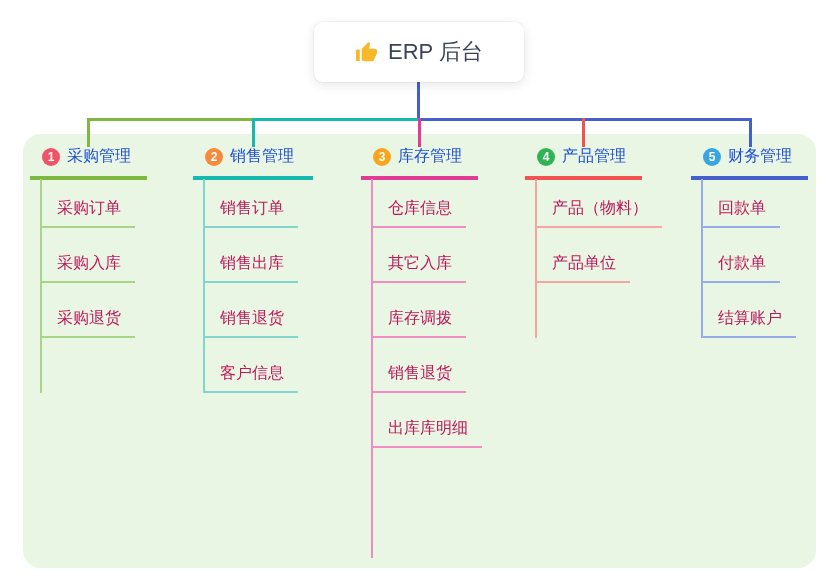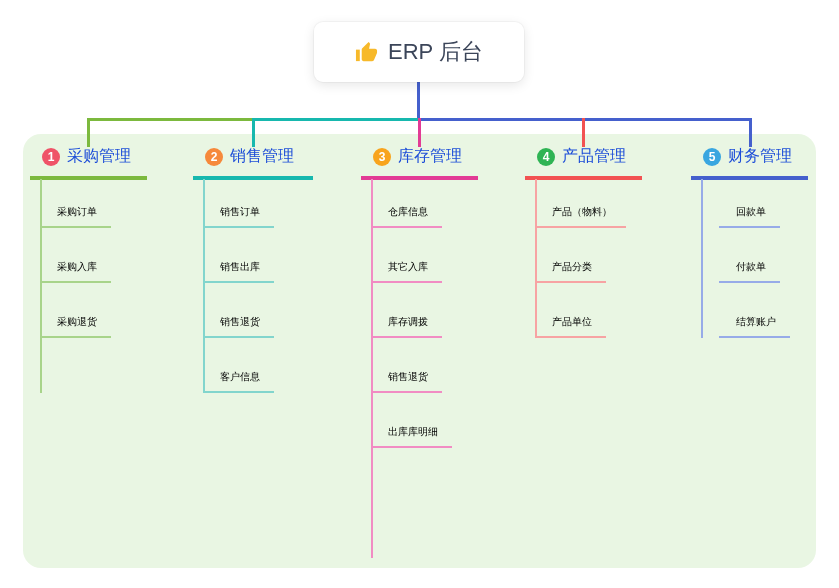--- a/index.html
+++ b/index.html
@@ -31,21 +31,21 @@
     width:18px; height:18px; border-radius:50%;
     color:#ffffff; font-size:12px; font-weight:bold;
     display:flex; align-items:center; justify-content:center;
     flex:0 0 18px;
   }
   .branch-title { font-size:16px; color:#1d4ed8; white-space:nowrap; }
   .branch-children { position:absolute; z-index:3; }
   .child-spine { position:absolute; left:0; width:2px; background:var(--cl); }
   .child-row { height:55px; display:flex; align-items:flex-end; }
   .child-label {
-    font-size:10px; color:#000000; white-space:nowrap;
+    font-size:16px; color:#be185d; white-space:nowrap;
     padding:0 14px 7px 17px;
     border-bottom:2px solid var(--cl);
   }
 </style>
 </head>
 <body>
 
 <div class="stage">
   <div class="panel" id="panel" style="background: rgb(233, 246, 227);"></div>
 
@@ -131,31 +131,28 @@
       <div class="branch-head" style="left: 525px; width: 117px; --c: #f25252;">
         <span class="badge" style="background: rgb(47, 180, 84);">4</span>
         <span class="branch-title">产品管理</span>
       </div>
       <div class="branch-children" style="left: 535px; top: 173px; --cl: #f7a3a3;">
         <div class="child-spine" style="top: 6px; height: 159px;"></div>
         <div class="child-row">
           <div class="child-label">产品（物料）</div>
         </div>
         <div class="child-row">
-          <div class="child-label">产品分类</div>
-        </div>
-        <div class="child-row">
           <div class="child-label">产品单位</div>
         </div>
       </div>
       <div class="branch-head" style="left: 691px; width: 117px; --c: #4560cd;">
         <span class="badge" style="background: rgb(57, 166, 224);">5</span>
         <span class="branch-title">财务管理</span>
       </div>
-      <div class="branch-children" style="left: 701px; top: 173px; padding-left: 18px; --cl: #97abe8;">
+      <div class="branch-children" style="left: 701px; top: 173px; --cl: #97abe8;">
         <div class="child-spine" style="top: 6px; height: 159px;"></div>
         <div class="child-row">
           <div class="child-label">回款单</div>
         </div>
         <div class="child-row">
           <div class="child-label">付款单</div>
         </div>
         <div class="child-row">
           <div class="child-label">结算账户</div>
         </div>

